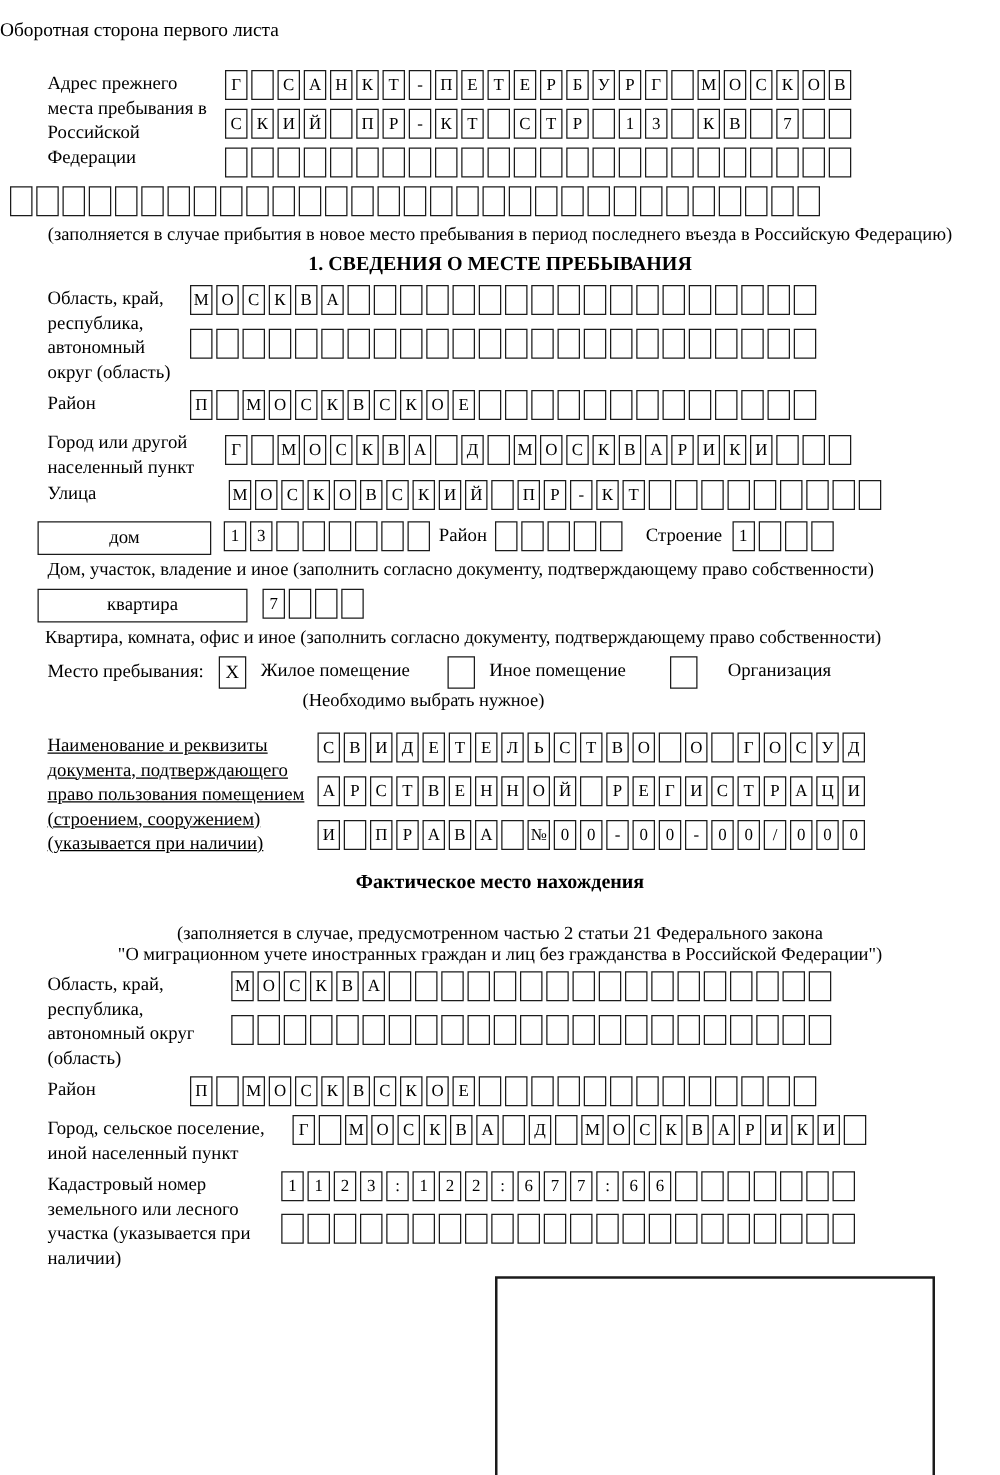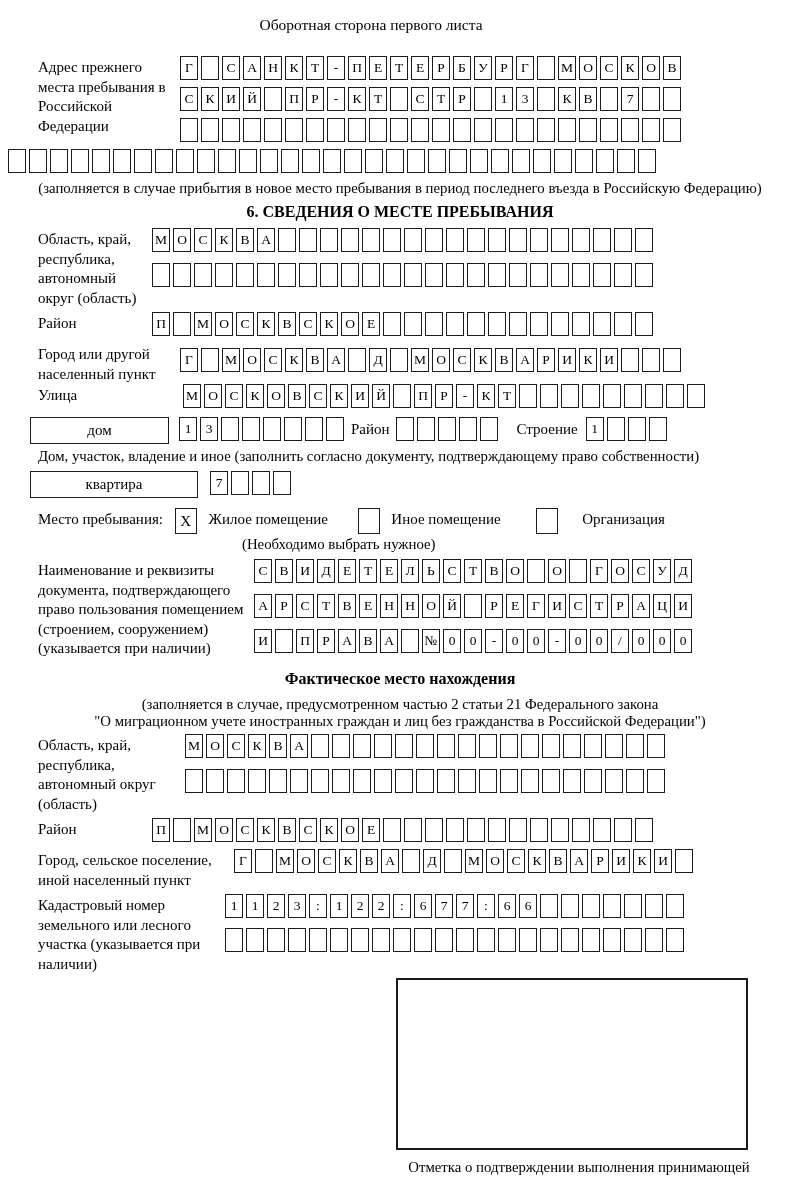--- a/index.html
+++ b/index.html
@@ -2,21 +2,21 @@
 <html><head>
 <meta charset="utf-8">
 <style>
   * { box-sizing: border-box; }
   html,body { margin:0; padding:0; }
   body {
     width:800px; height:1180px; background:#ffffff; color:#000;
     font-family:"Liberation Serif", serif; font-size:15px; overflow:hidden;
   }
   .page { padding-top:16px; }
-  .header-note { text-align:center; padding-right:58px; font-size:15.5px; }
+  .header-note { text-align:left; padding-right:58px; font-size:15.5px; }
   .frow { display:flex; align-items:flex-start; }
   .flabel { flex-shrink:0; line-height:1.3; padding-top:2px; }
   .cellrow { white-space:nowrap; height:27px; margin-bottom:4px; }
   .cell {
     display:inline-block; width:18px; height:24px; border:1.5px solid #1b1b1b;
     margin-right:3px; text-align:center; vertical-align:top; font-size:13.5px;
     line-height:21px; overflow:hidden;
   }
   .note { font-size:14.8px; }
   .center { text-align:center; }
@@ -43,21 +43,21 @@
     <div class="flabel" style="width:142px;">Адрес прежнего места пребывания в Российской Федерации</div>
     <div>
       <div class="cellrow"><span class="cell">Г</span><span class="cell"></span><span class="cell">С</span><span class="cell">А</span><span class="cell">Н</span><span class="cell">К</span><span class="cell">Т</span><span class="cell">-</span><span class="cell">П</span><span class="cell">Е</span><span class="cell">Т</span><span class="cell">Е</span><span class="cell">Р</span><span class="cell">Б</span><span class="cell">У</span><span class="cell">Р</span><span class="cell">Г</span><span class="cell"></span><span class="cell">М</span><span class="cell">О</span><span class="cell">С</span><span class="cell">К</span><span class="cell">О</span><span class="cell">В</span></div>
       <div class="cellrow"><span class="cell">С</span><span class="cell">К</span><span class="cell">И</span><span class="cell">Й</span><span class="cell"></span><span class="cell">П</span><span class="cell">Р</span><span class="cell">-</span><span class="cell">К</span><span class="cell">Т</span><span class="cell"></span><span class="cell">С</span><span class="cell">Т</span><span class="cell">Р</span><span class="cell"></span><span class="cell">1</span><span class="cell">3</span><span class="cell"></span><span class="cell">К</span><span class="cell">В</span><span class="cell"></span><span class="cell">7</span><span class="cell"></span><span class="cell"></span></div>
       <div class="cellrow"><span class="cell"></span><span class="cell"></span><span class="cell"></span><span class="cell"></span><span class="cell"></span><span class="cell"></span><span class="cell"></span><span class="cell"></span><span class="cell"></span><span class="cell"></span><span class="cell"></span><span class="cell"></span><span class="cell"></span><span class="cell"></span><span class="cell"></span><span class="cell"></span><span class="cell"></span><span class="cell"></span><span class="cell"></span><span class="cell"></span><span class="cell"></span><span class="cell"></span><span class="cell"></span><span class="cell"></span></div>
     </div>
   </div>
   <div class="cellrow" style="padding-left:8px;"><span class="cell"></span><span class="cell"></span><span class="cell"></span><span class="cell"></span><span class="cell"></span><span class="cell"></span><span class="cell"></span><span class="cell"></span><span class="cell"></span><span class="cell"></span><span class="cell"></span><span class="cell"></span><span class="cell"></span><span class="cell"></span><span class="cell"></span><span class="cell"></span><span class="cell"></span><span class="cell"></span><span class="cell"></span><span class="cell"></span><span class="cell"></span><span class="cell"></span><span class="cell"></span><span class="cell"></span><span class="cell"></span><span class="cell"></span><span class="cell"></span><span class="cell"></span><span class="cell"></span><span class="cell"></span><span class="cell"></span></div>
   <div class="note center">(заполняется в случае прибытия в новое место пребывания в период последнего въезда в Российскую Федерацию)</div>
 
-  <div class="sec-title" style="margin-top:6px; margin-bottom:7px;">6. СВЕДЕНИЯ О МЕСТЕ ПРЕБЫВАНИЯ</div>
+  <div class="sec-title" style="margin-top:6px; margin-bottom:7px;">1. СВЕДЕНИЯ О МЕСТЕ ПРЕБЫВАНИЯ</div>
 
   <div class="frow" style="padding-left:38px;">
     <div class="flabel" style="width:114px;">Область, край, республика, автономный округ (область)</div>
     <div>
       <div class="cellrow" style="margin-bottom:8px;"><span class="cell">М</span><span class="cell">О</span><span class="cell">С</span><span class="cell">К</span><span class="cell">В</span><span class="cell">А</span><span class="cell"></span><span class="cell"></span><span class="cell"></span><span class="cell"></span><span class="cell"></span><span class="cell"></span><span class="cell"></span><span class="cell"></span><span class="cell"></span><span class="cell"></span><span class="cell"></span><span class="cell"></span><span class="cell"></span><span class="cell"></span><span class="cell"></span><span class="cell"></span><span class="cell"></span><span class="cell"></span></div>
       <div class="cellrow"><span class="cell"></span><span class="cell"></span><span class="cell"></span><span class="cell"></span><span class="cell"></span><span class="cell"></span><span class="cell"></span><span class="cell"></span><span class="cell"></span><span class="cell"></span><span class="cell"></span><span class="cell"></span><span class="cell"></span><span class="cell"></span><span class="cell"></span><span class="cell"></span><span class="cell"></span><span class="cell"></span><span class="cell"></span><span class="cell"></span><span class="cell"></span><span class="cell"></span><span class="cell"></span><span class="cell"></span></div>
     </div>
   </div>
 
   <div class="frow" style="padding-left:38px; margin-top:4px;">
@@ -82,43 +82,44 @@
     <div class="cellrow"><span class="cell"></span><span class="cell"></span><span class="cell"></span><span class="cell"></span><span class="cell"></span></div>
     <div class="flabel" style="padding:3px 8px 0 16px;">Строение</div>
     <div class="cellrow"><span class="cell">1</span><span class="cell"></span><span class="cell"></span><span class="cell"></span></div>
   </div>
   <div class="note" style="padding-left:38px;">Дом, участок, владение и иное (заполнить согласно документу, подтверждающему право собственности)</div>
 
   <div class="frow" style="padding-left:30px; margin-top:6px;">
     <div class="wbox" style="width:168px; margin-right:12px;">квартира</div>
     <div class="cellrow"><span class="cell">7</span><span class="cell"></span><span class="cell"></span><span class="cell"></span></div>
   </div>
+  <div class="note" style="padding-left:36px;">Квартира, комната, офис и иное (заполнить согласно документу, подтверждающему право собственности)</div>
 
   <div style="padding-left:38px; margin-top:6px; white-space:nowrap;">
     <span>Место пребывания:</span>
     <span class="chk" style="margin-left:8px;">X</span>
     <span style="margin-left:8px;margin-top:21px;">Жилое помещение</span>
     <span class="chk" style="margin-left:26px;"></span>
     <span style="margin-left:8px;">Иное помещение</span>
     <span class="chk" style="margin-left:32px;"></span>
     <span style="margin-left:20px;">Организация</span>
   </div>
   <div class="note" style="padding-left:242px; margin-top:2px;">(Необходимо выбрать нужное)</div>
 
-  <div class="frow" style="padding-left:38px; margin-top:6px;">
+  <div class="frow" style="padding-left:38px; margin-top:16px;text-decoration:underline;">
     <div class="flabel" style="width:216px;">Наименование и реквизиты документа, подтверждающего право пользования помещением (строением, сооружением) (указывается при наличии)</div>
     <div>
       <div class="cellrow" style="margin-bottom:8px;"><span class="cell">С</span><span class="cell">В</span><span class="cell">И</span><span class="cell">Д</span><span class="cell">Е</span><span class="cell">Т</span><span class="cell">Е</span><span class="cell">Л</span><span class="cell">Ь</span><span class="cell">С</span><span class="cell">Т</span><span class="cell">В</span><span class="cell">О</span><span class="cell"></span><span class="cell">О</span><span class="cell"></span><span class="cell">Г</span><span class="cell">О</span><span class="cell">С</span><span class="cell">У</span><span class="cell">Д</span></div>
       <div class="cellrow" style="margin-bottom:8px;"><span class="cell">А</span><span class="cell">Р</span><span class="cell">С</span><span class="cell">Т</span><span class="cell">В</span><span class="cell">Е</span><span class="cell">Н</span><span class="cell">Н</span><span class="cell">О</span><span class="cell">Й</span><span class="cell"></span><span class="cell">Р</span><span class="cell">Е</span><span class="cell">Г</span><span class="cell">И</span><span class="cell">С</span><span class="cell">Т</span><span class="cell">Р</span><span class="cell">А</span><span class="cell">Ц</span><span class="cell">И</span></div>
       <div class="cellrow"><span class="cell">И</span><span class="cell"></span><span class="cell">П</span><span class="cell">Р</span><span class="cell">А</span><span class="cell">В</span><span class="cell">А</span><span class="cell"></span><span class="cell">№</span><span class="cell">0</span><span class="cell">0</span><span class="cell">-</span><span class="cell">0</span><span class="cell">0</span><span class="cell">-</span><span class="cell">0</span><span class="cell">0</span><span class="cell">/</span><span class="cell">0</span><span class="cell">0</span><span class="cell">0</span></div>
     </div>
   </div>
 
   <div class="sec-title" style="margin-top:10px;">Фактическое место нахождения</div>
-  <div class="note center" style="margin-top:8px;">(заполняется в случае, предусмотренном частью 2 статьи 21 Федерального закона</div>
+  <div class="note center" style="margin-top:24px;">(заполняется в случае, предусмотренном частью 2 статьи 21 Федерального закона</div>
   <div class="note center">"О миграционном учете иностранных граждан и лиц без гражданства в Российской Федерации")</div>
 
   <div class="frow" style="padding-left:38px; margin-top:4px;">
     <div class="flabel" style="width:147px;">Область, край, республика, автономный округ (область)</div>
     <div>
       <div class="cellrow" style="margin-bottom:8px;"><span class="cell">М</span><span class="cell">О</span><span class="cell">С</span><span class="cell">К</span><span class="cell">В</span><span class="cell">А</span><span class="cell"></span><span class="cell"></span><span class="cell"></span><span class="cell"></span><span class="cell"></span><span class="cell"></span><span class="cell"></span><span class="cell"></span><span class="cell"></span><span class="cell"></span><span class="cell"></span><span class="cell"></span><span class="cell"></span><span class="cell"></span><span class="cell"></span><span class="cell"></span><span class="cell"></span></div>
       <div class="cellrow"><span class="cell"></span><span class="cell"></span><span class="cell"></span><span class="cell"></span><span class="cell"></span><span class="cell"></span><span class="cell"></span><span class="cell"></span><span class="cell"></span><span class="cell"></span><span class="cell"></span><span class="cell"></span><span class="cell"></span><span class="cell"></span><span class="cell"></span><span class="cell"></span><span class="cell"></span><span class="cell"></span><span class="cell"></span><span class="cell"></span><span class="cell"></span><span class="cell"></span><span class="cell"></span></div>
     </div>
   </div>
 

